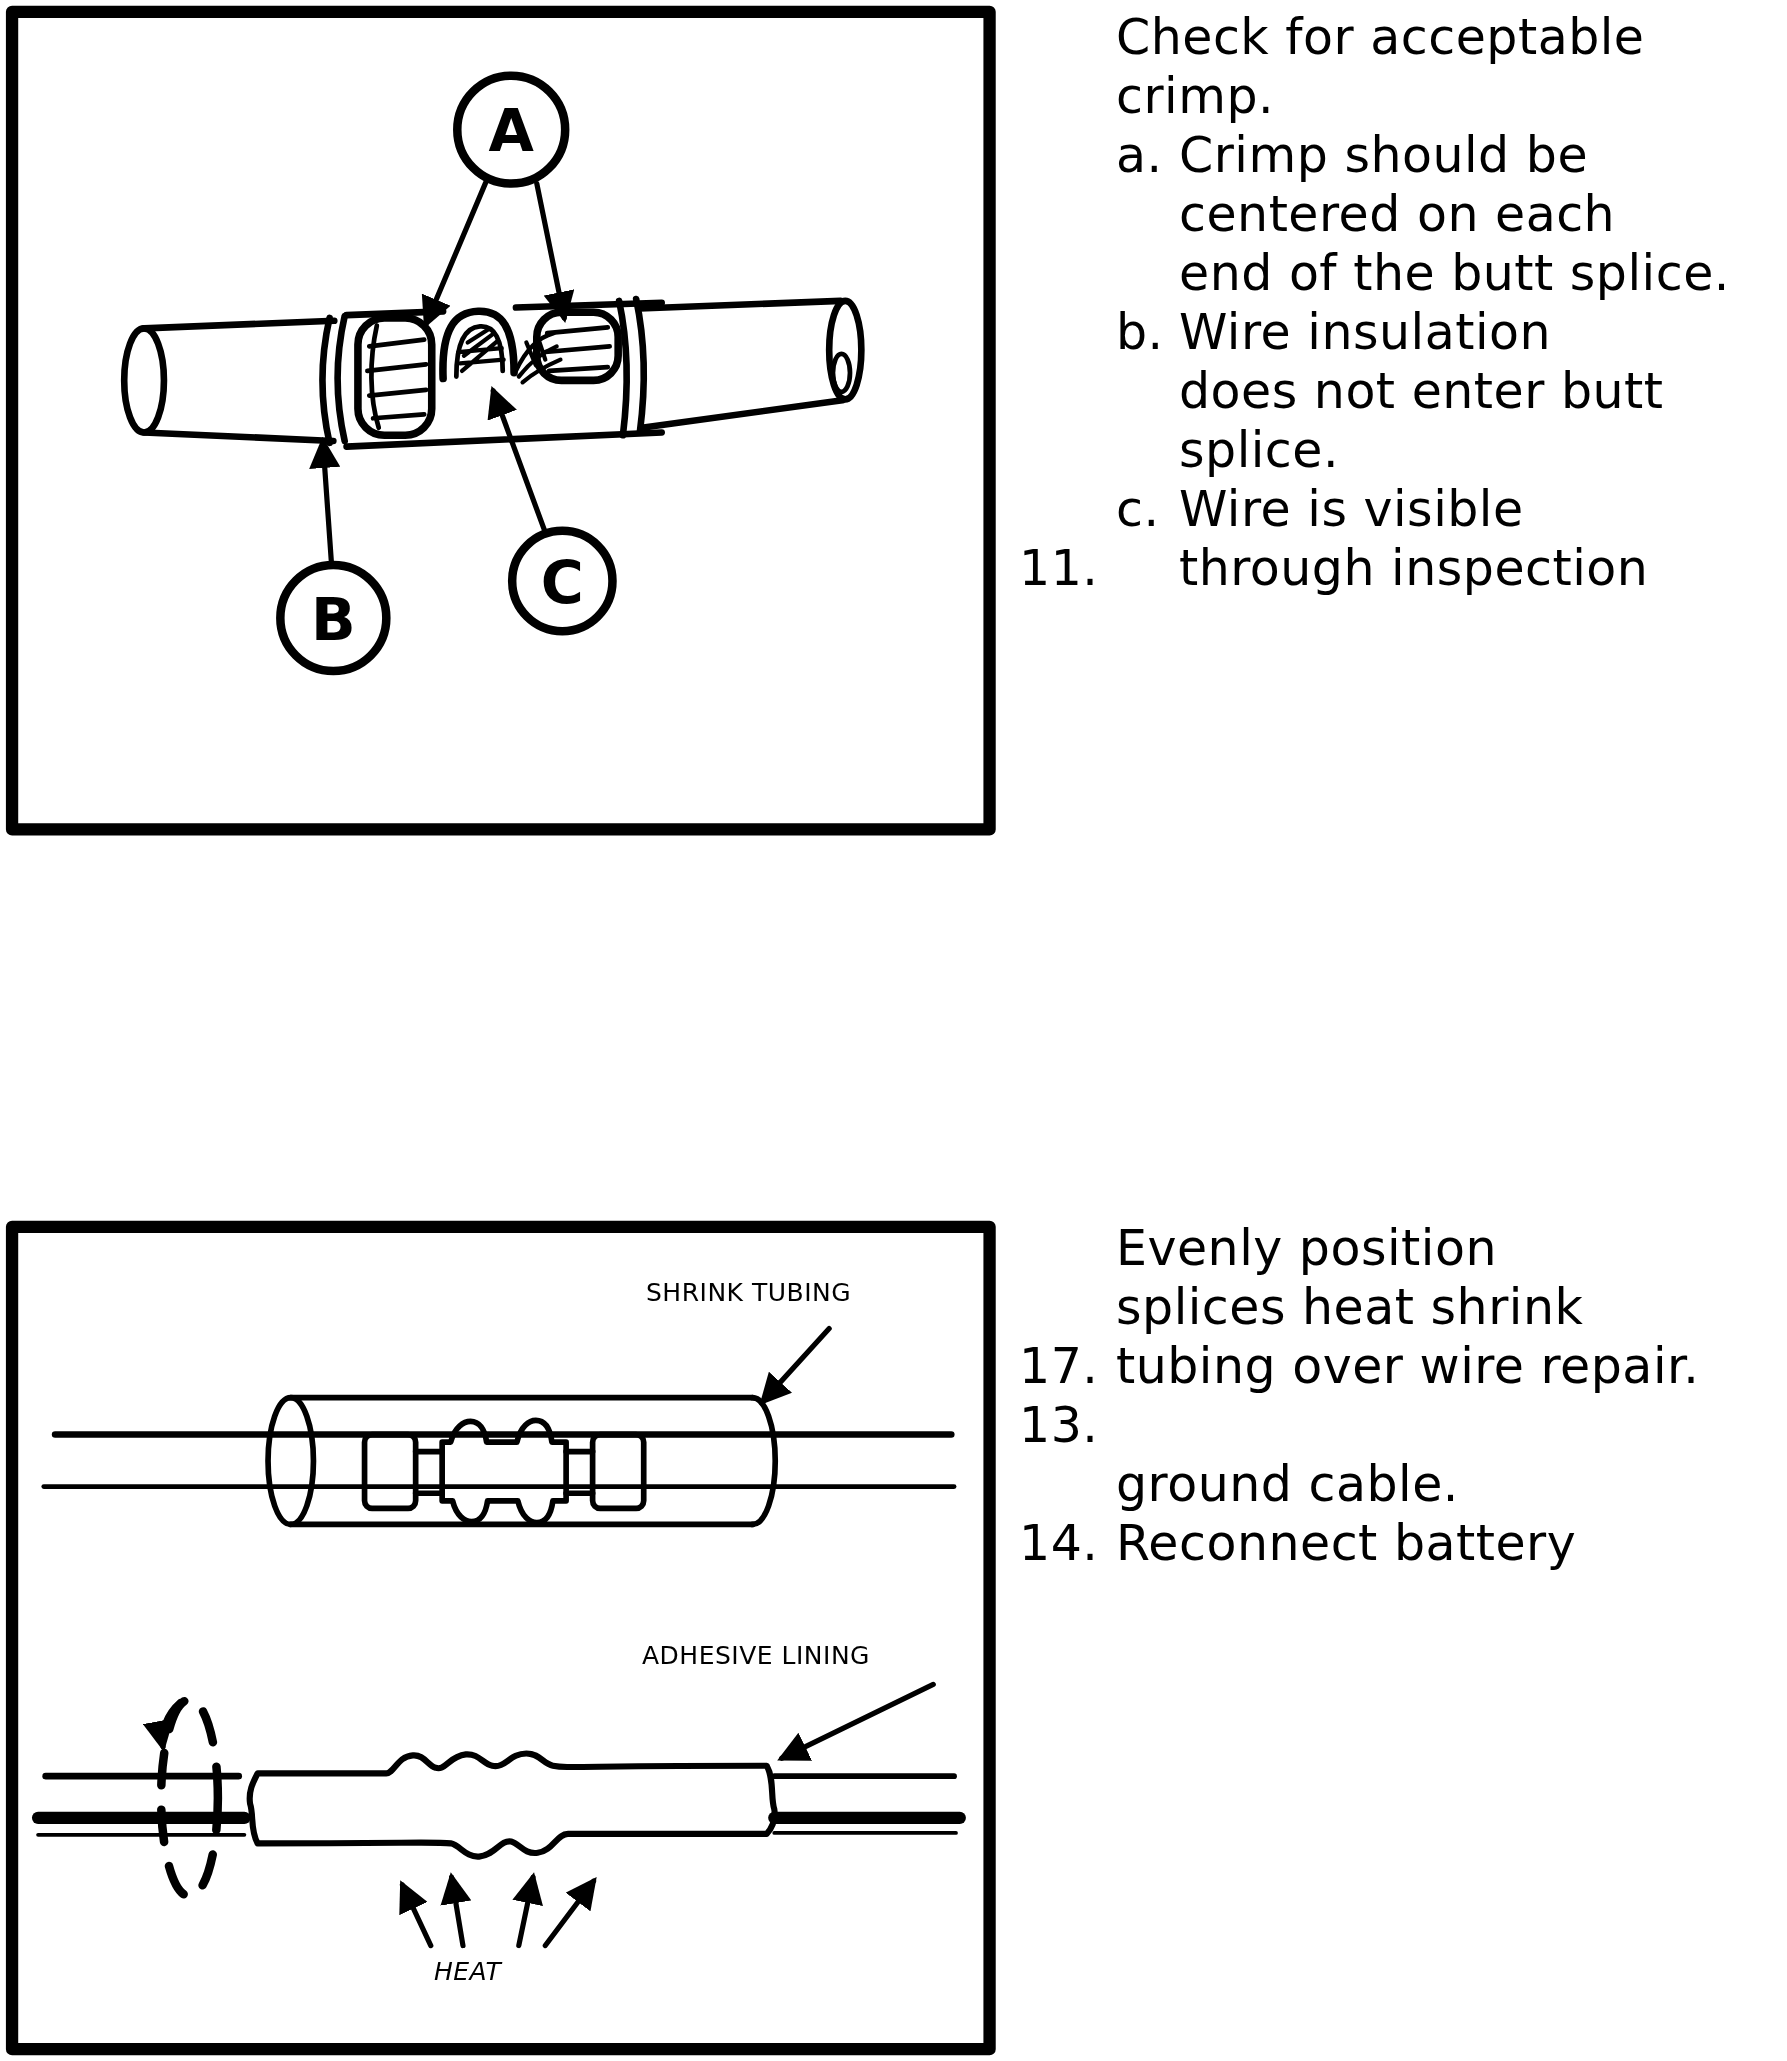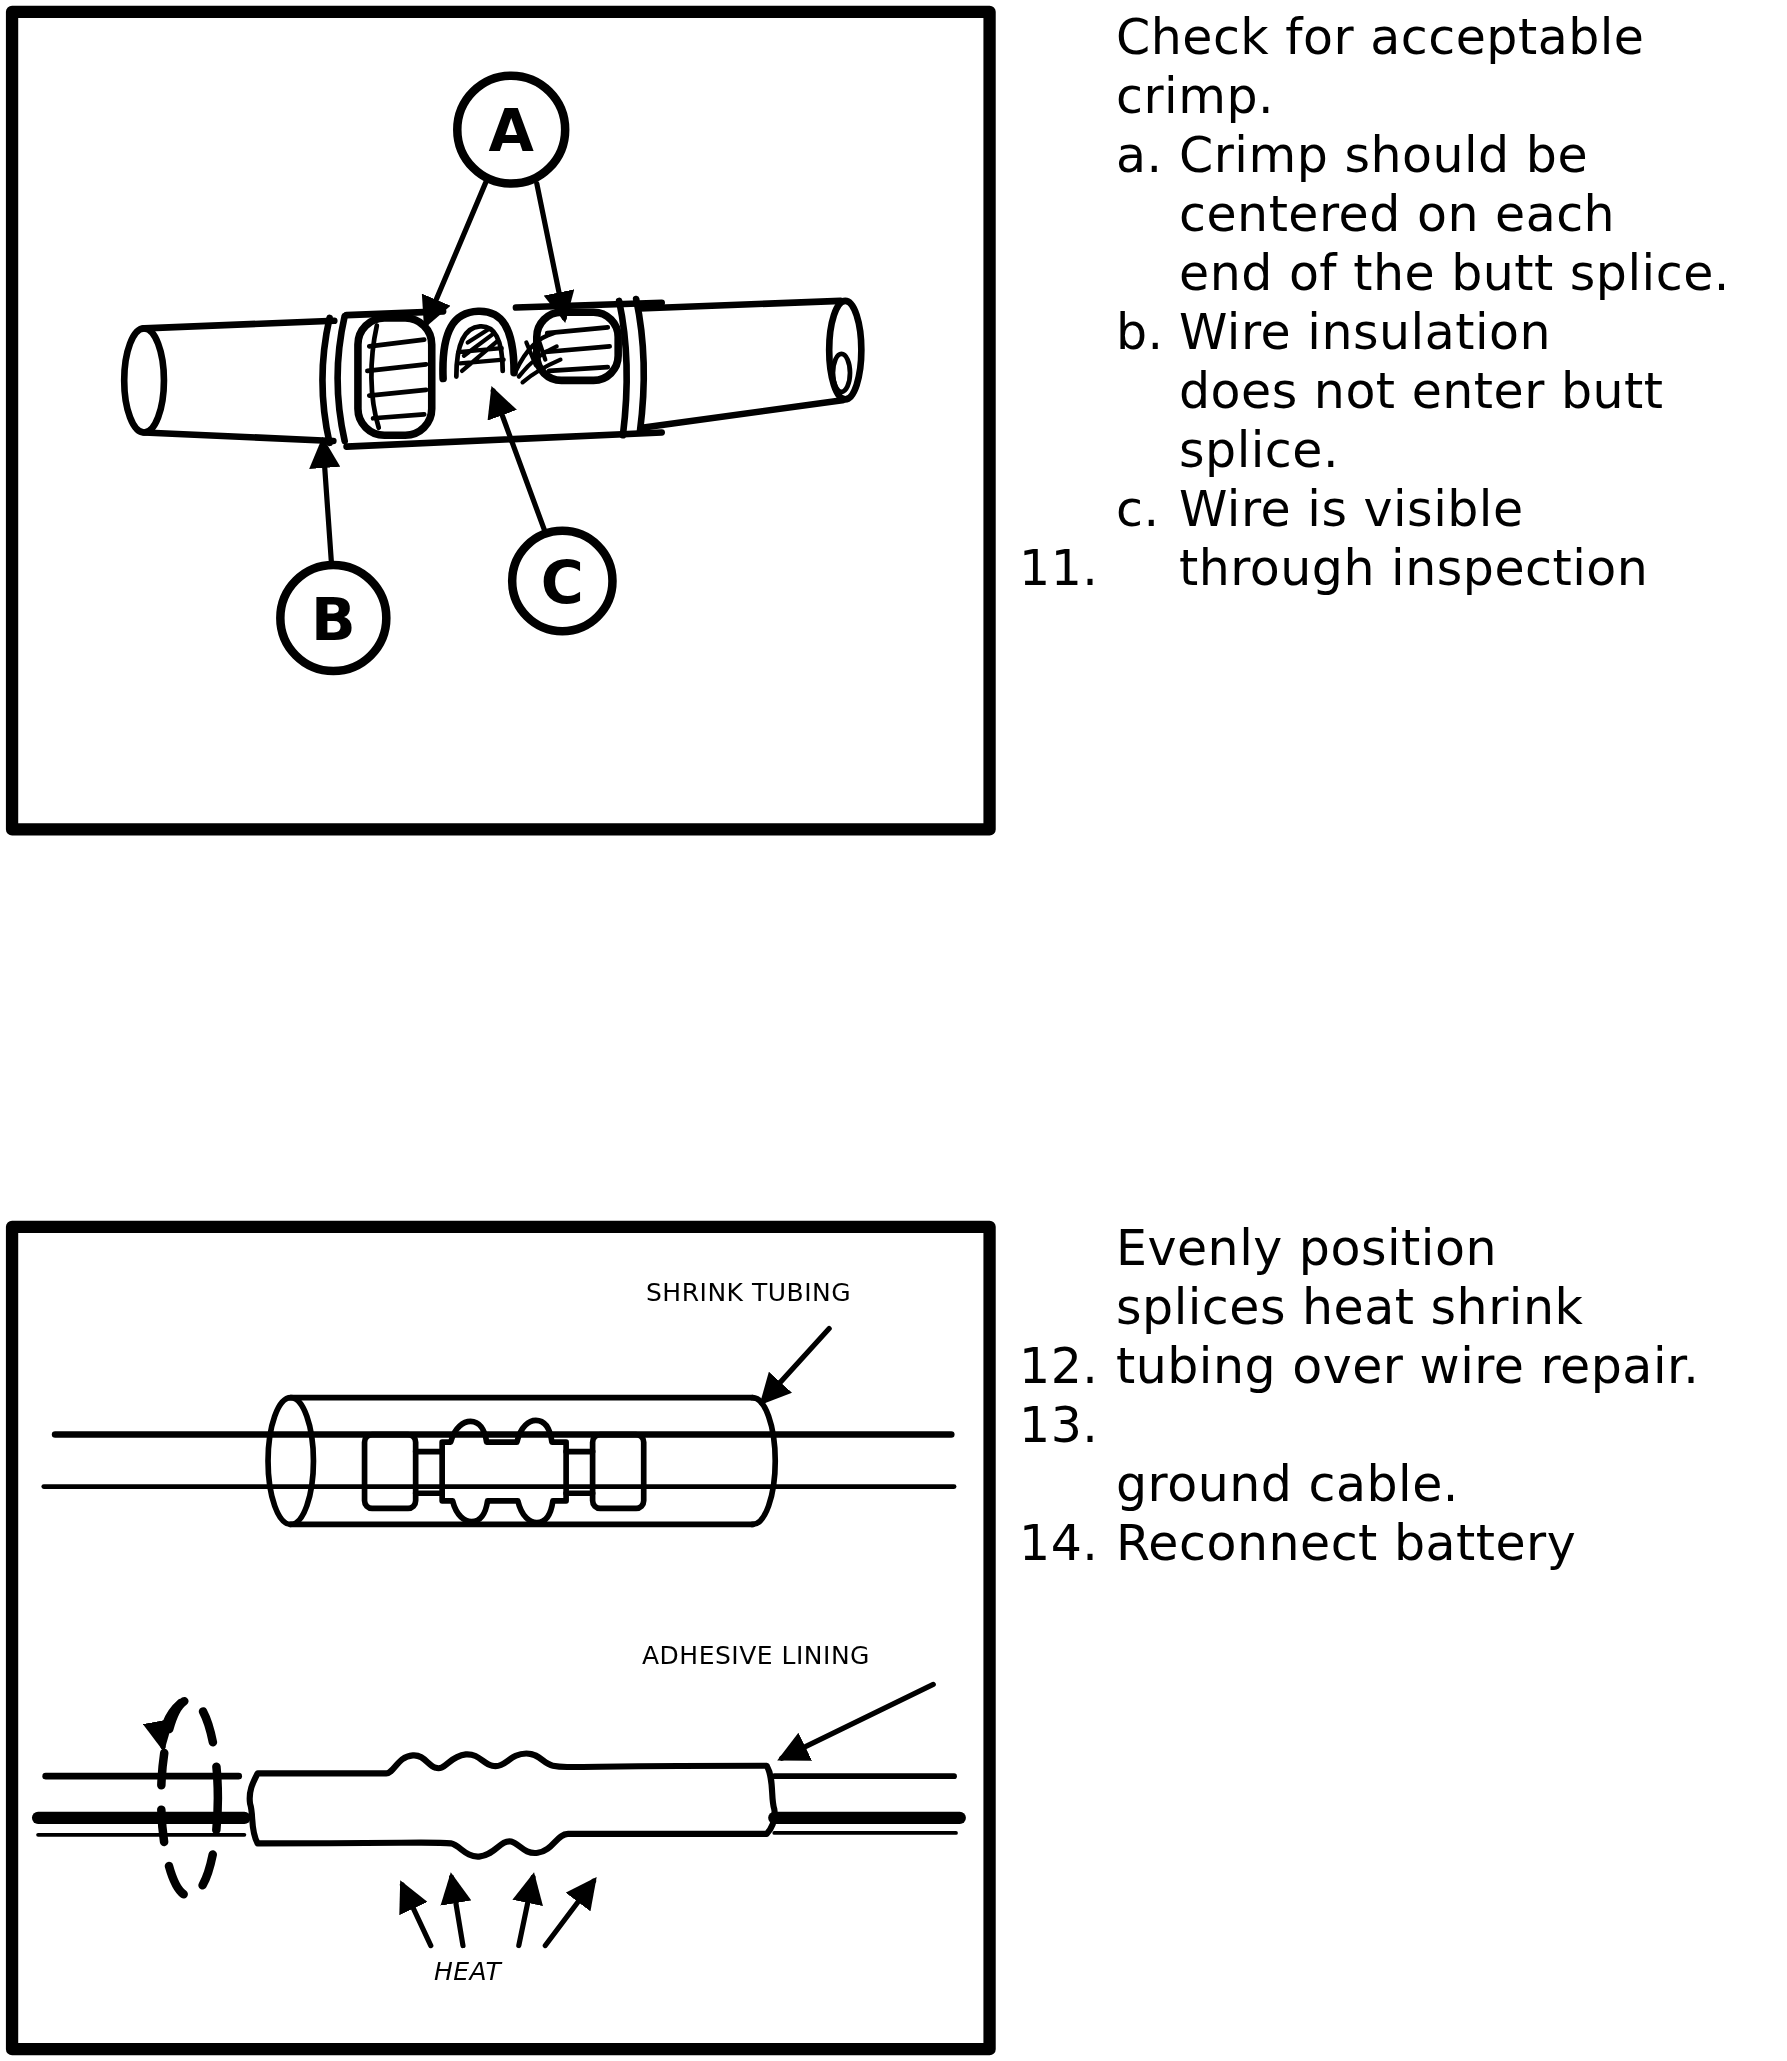--- a/index.html
+++ b/index.html
@@ -156,21 +156,21 @@
             <div class="line">Wire is visible</div>
             <div class="line">through inspection</div>
           </div>
         </div>
       </div>
     </div>
   </div>
 
   <div class="steps steps-bottom">
     <div class="step">
-      <span class="stepnum">12.</span>
+      <span class="stepnum">17.</span>
       <div class="stepbody">
         <div class="line">Evenly position</div>
         <div class="line">splices heat shrink</div>
         <div class="line">tubing over wire repair.</div>
       </div>
     </div>
     <div class="step">
       <span class="stepnum">13.</span>
     </div>
     <div class="step">

